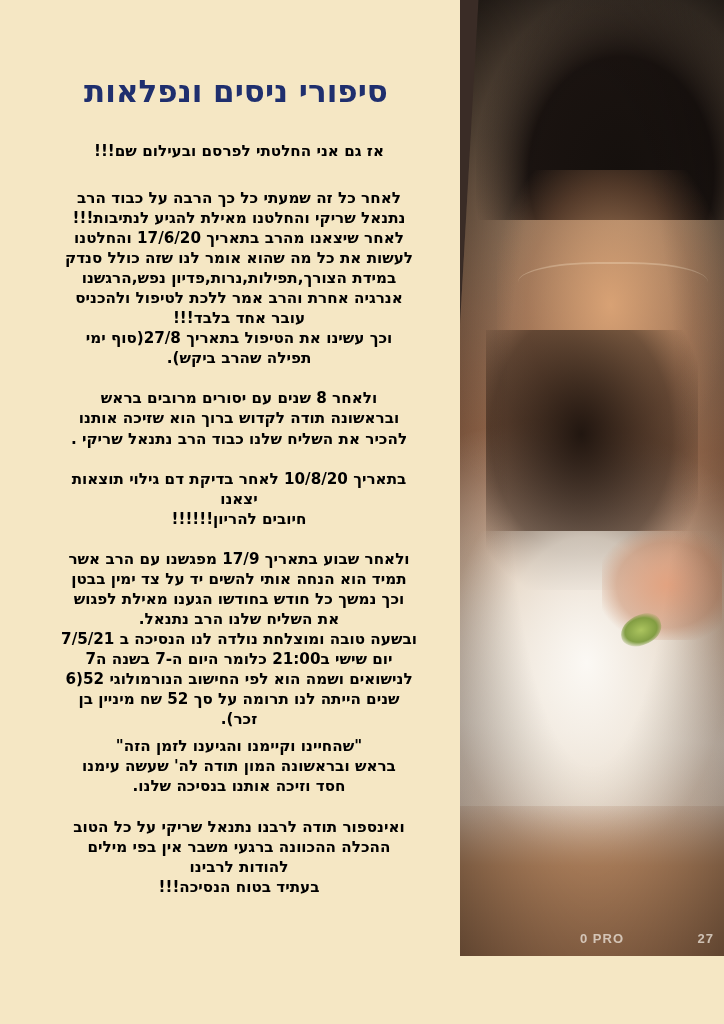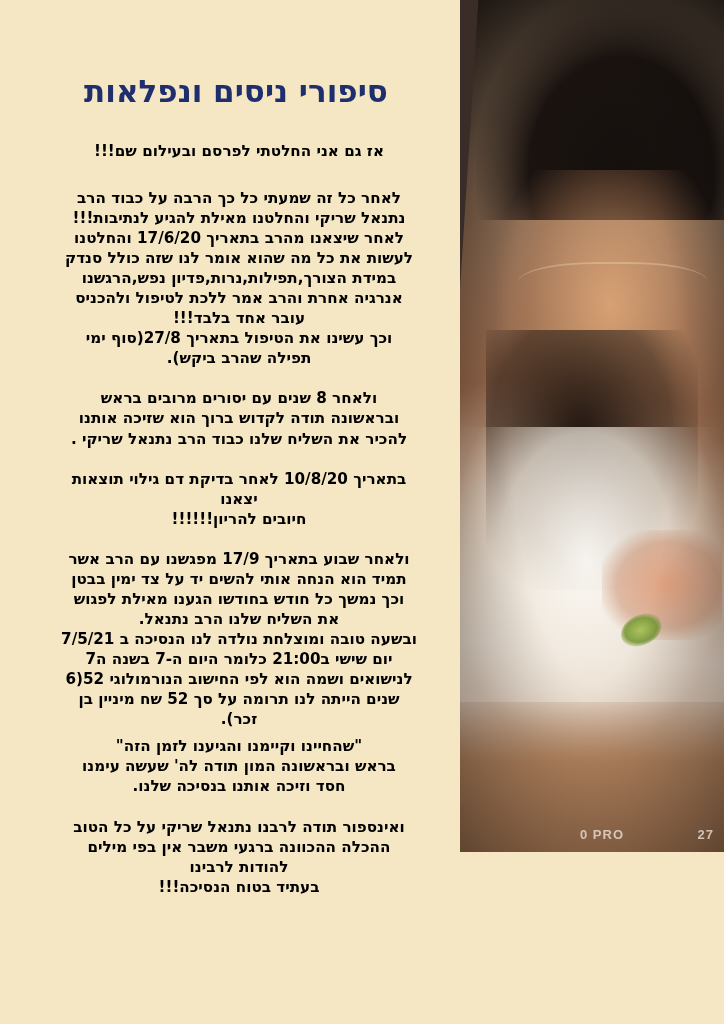--- a/index.html
+++ b/index.html
@@ -22,21 +22,21 @@
     background: #f5e7c4;
     overflow: hidden;
   }
 
   
   .photo {
     position: absolute;
     top: 0;
     right: 0;
     width: 264px;
-    height: 852px;
+    height: 956px;
     overflow: hidden;
     background: #3a2c26;
   }
   
   .photo-inner {
     position: absolute;
     inset: 0;
     background:
       radial-gradient(circle at 62% 22%, rgba(255,222,180,0.55) 0%, rgba(120,80,55,0.0) 40%),
       radial-gradient(circle at 35% 72%, rgba(245,235,225,0.85) 0%, rgba(245,235,225,0.0) 38%),

